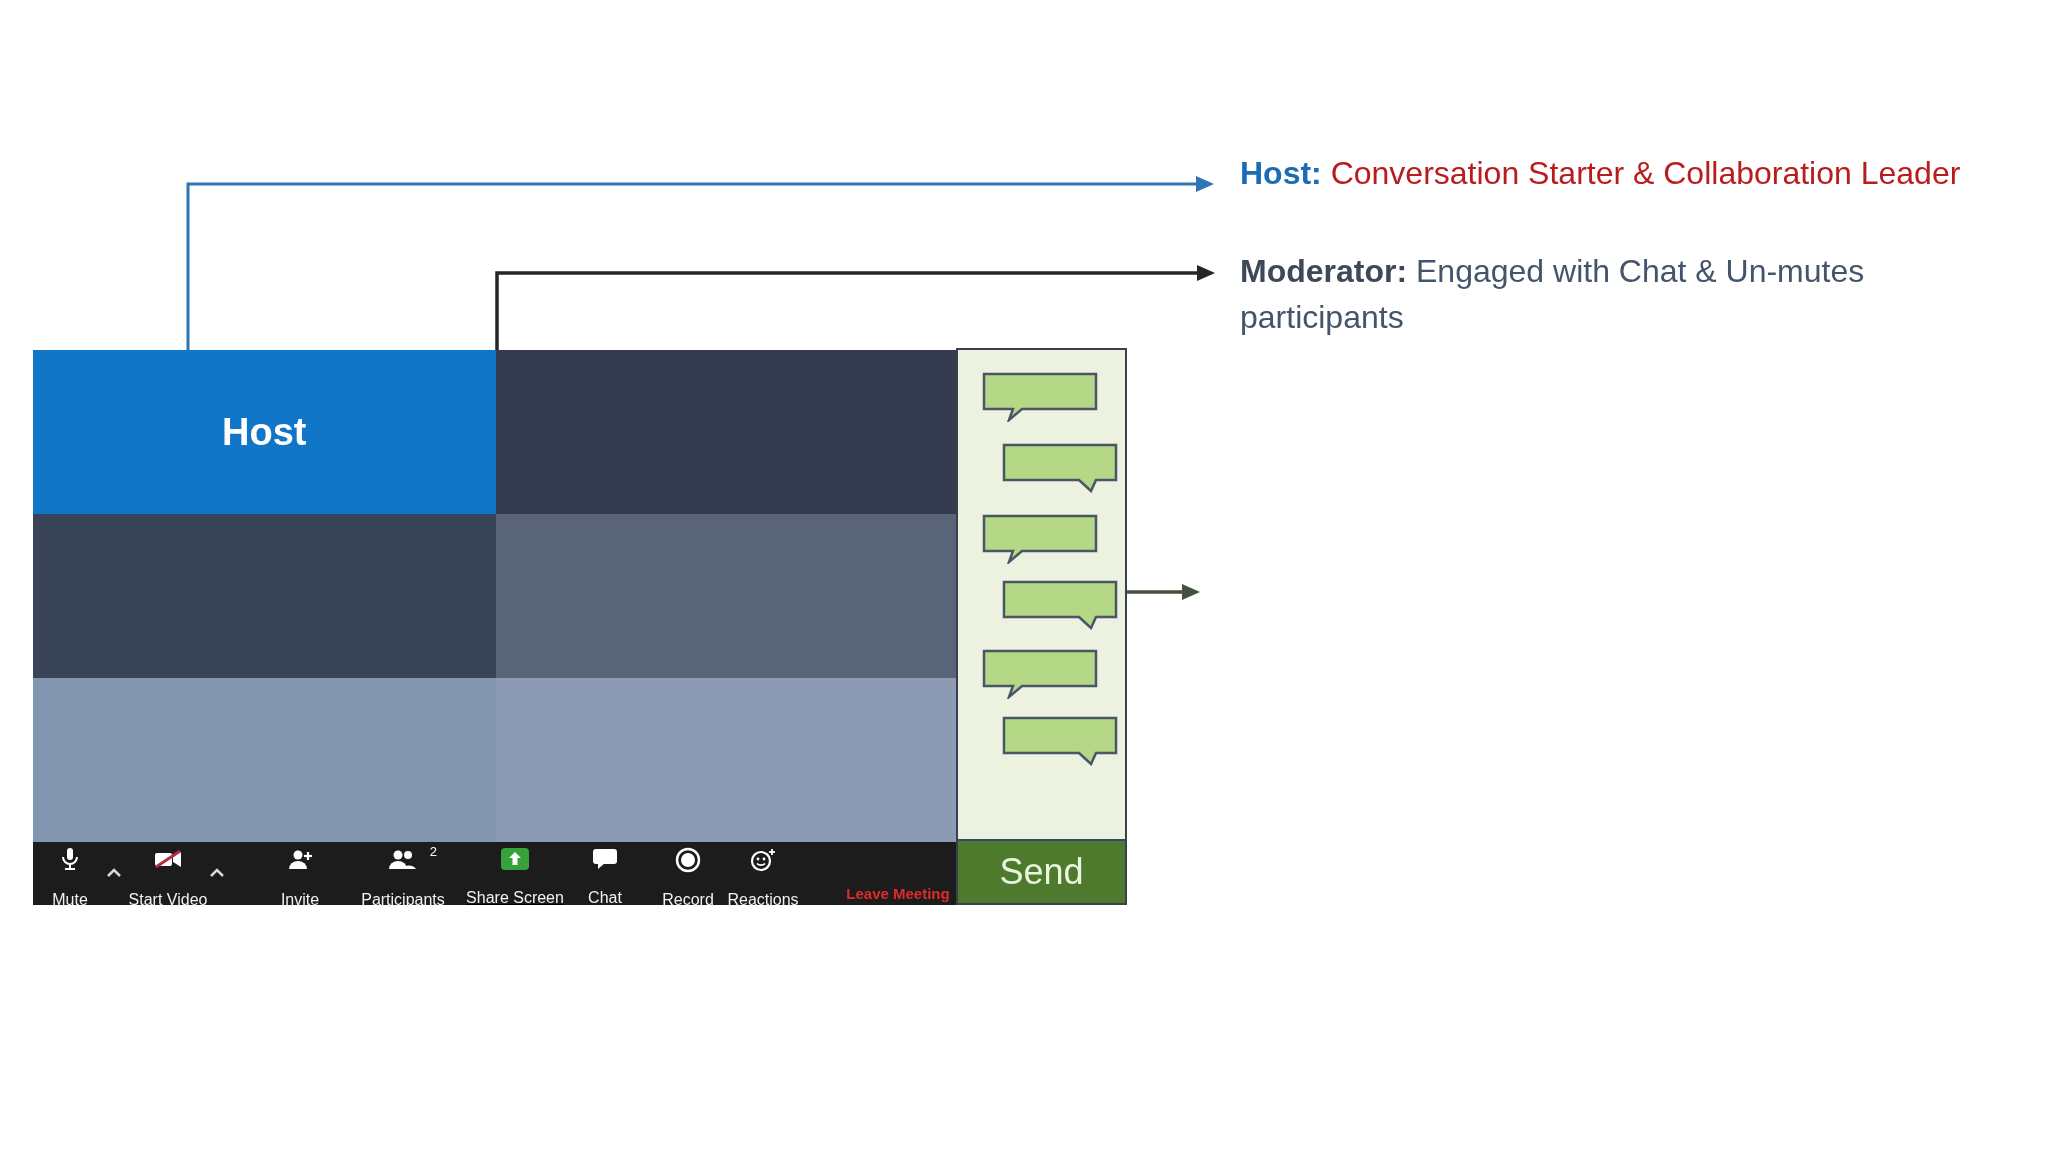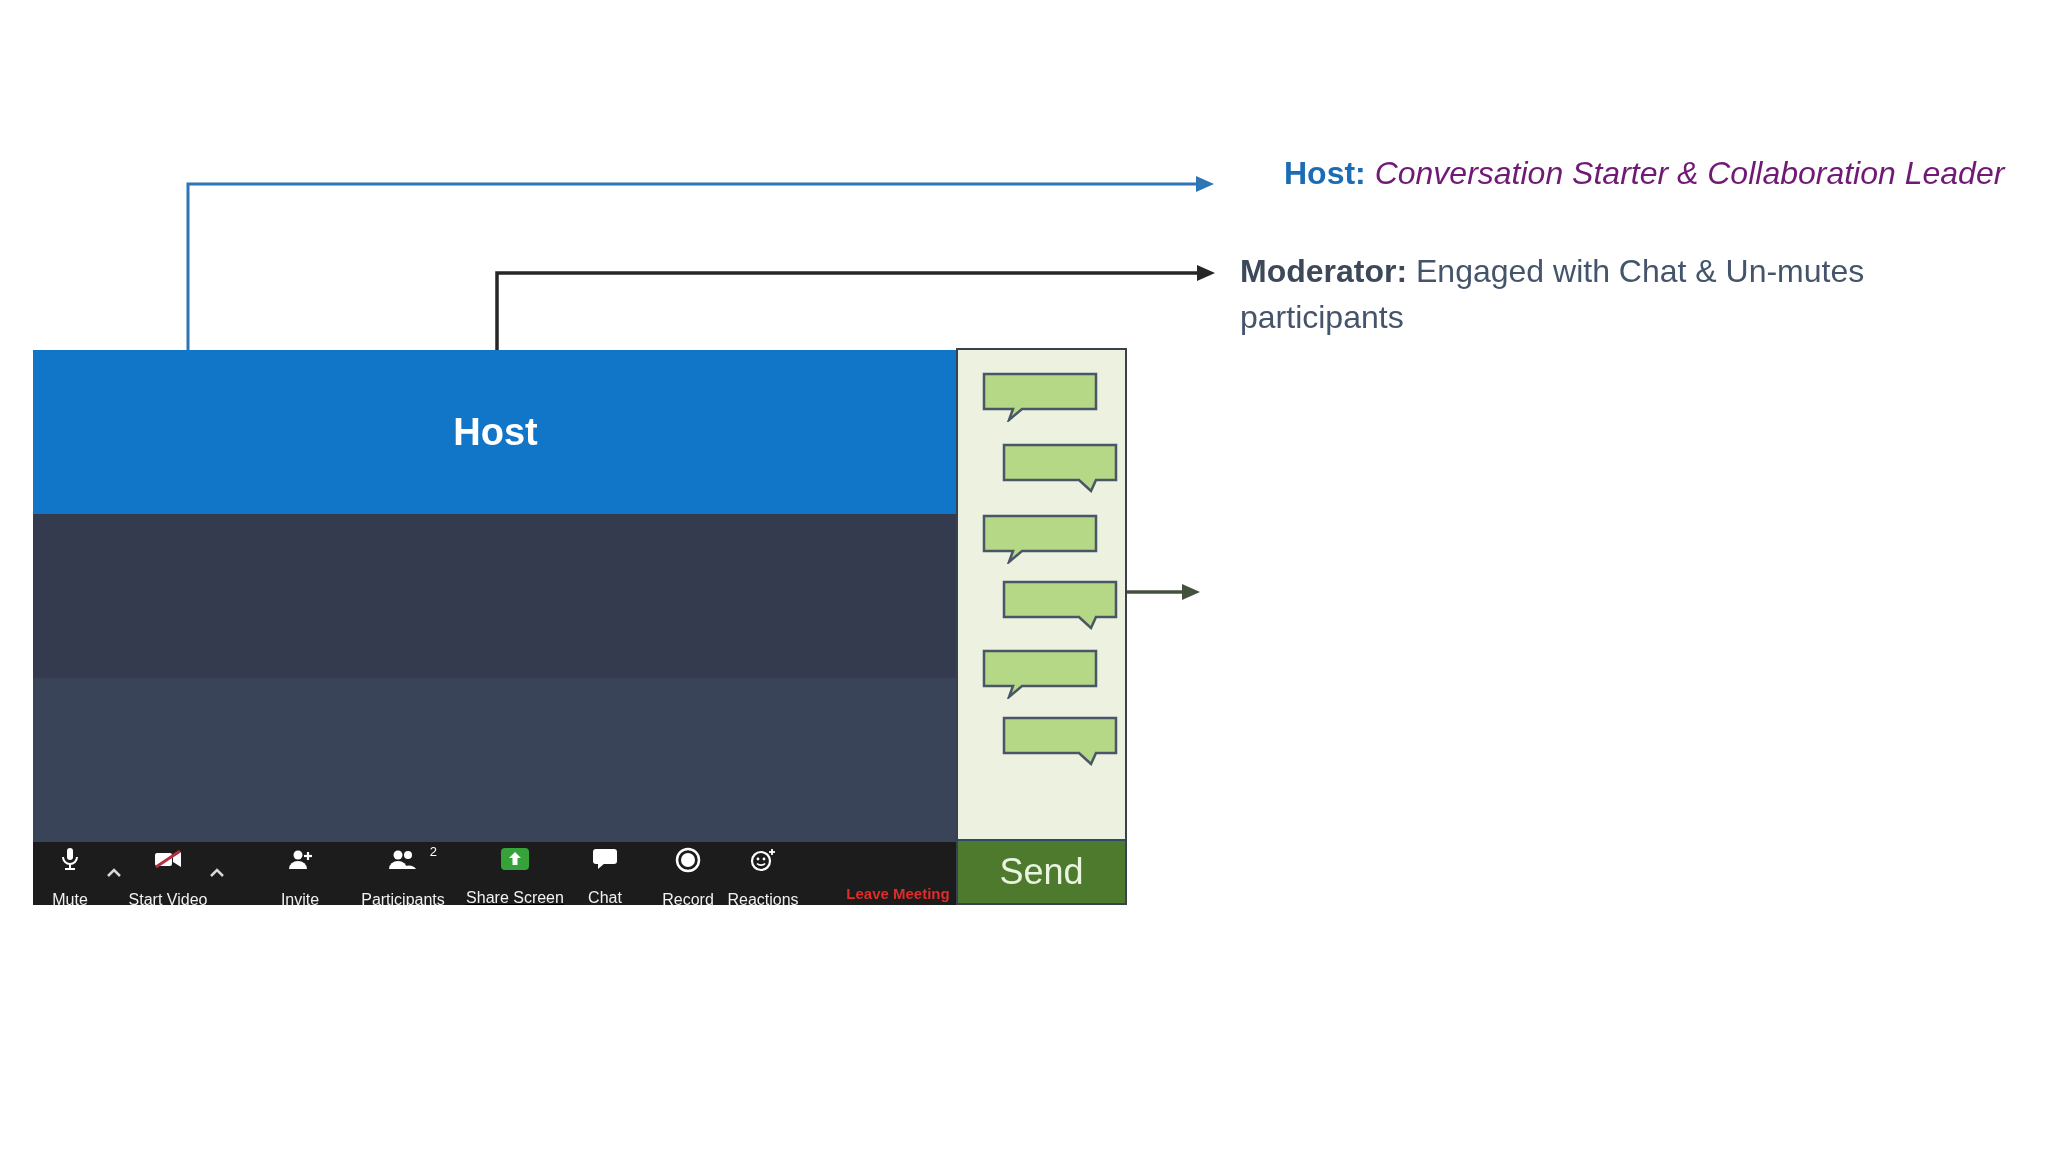--- a/index.html
+++ b/index.html
@@ -3,30 +3,30 @@
 <meta charset="utf-8">
 <style>
   html,body{margin:0;padding:0;background:#ffffff;}
   .canvas{position:relative;width:2048px;height:1152px;background:#fff;overflow:hidden;
           font-family:"Liberation Sans",sans-serif;}
   .arrows{position:absolute;left:0;top:0;pointer-events:none;}
 
   
   .annotation{position:absolute;font-size:32px;line-height:46px;}
   .anno-host{left:1240px;top:150px;white-space:nowrap;}
-  .anno-host .anno-label{font-weight:bold;color:#1b6cb5;margin-left:44px;}
-  .anno-host .anno-text{color:#701a75;font-style:italic;}
+  .anno-host .anno-label{font-weight:bold;color:#1b6cb5;}
+  .anno-host .anno-text{color:#b91c1c;}
   .anno-moderator{left:1240px;top:248px;width:780px;color:#44546a;}
   .anno-moderator .anno-label{font-weight:bold;color:#3d4859;}
   .anno-livechat{left:1240px;top:552px;width:780px;color:#6a9b4c;}
   .anno-livechat .anno-label{font-weight:bold;color:#538233;}
 
   
   .video-grid{position:absolute;left:33px;top:350px;width:925px;height:492px;
-              display:grid;grid-template-columns:repeat(1,1fr);grid-template-rows:repeat(3,1fr);}
+              display:grid;grid-template-columns:repeat(2,1fr);grid-template-rows:repeat(3,1fr);}
   .tile{position:relative;display:flex;align-items:center;justify-content:center;}
   .tile-label{color:#ffffff;font-weight:bold;font-size:38px;}
 
   
   .toolbar{position:absolute;left:33px;top:842px;width:925px;height:63px;background:#1c1c1c;}
   .tb-item{position:absolute;top:0;height:63px;display:flex;flex-direction:column;
            align-items:center;justify-content:flex-start;cursor:pointer;}
   .tb-icon{height:30px;display:flex;align-items:center;justify-content:center;margin-top:5px;}
   .tb-label{color:#f2f2f2;font-size:16px;margin-top:18px;white-space:nowrap;text-align:right;}
   .tb-chevron{position:absolute;top:0;height:63px;display:flex;align-items:center;}

